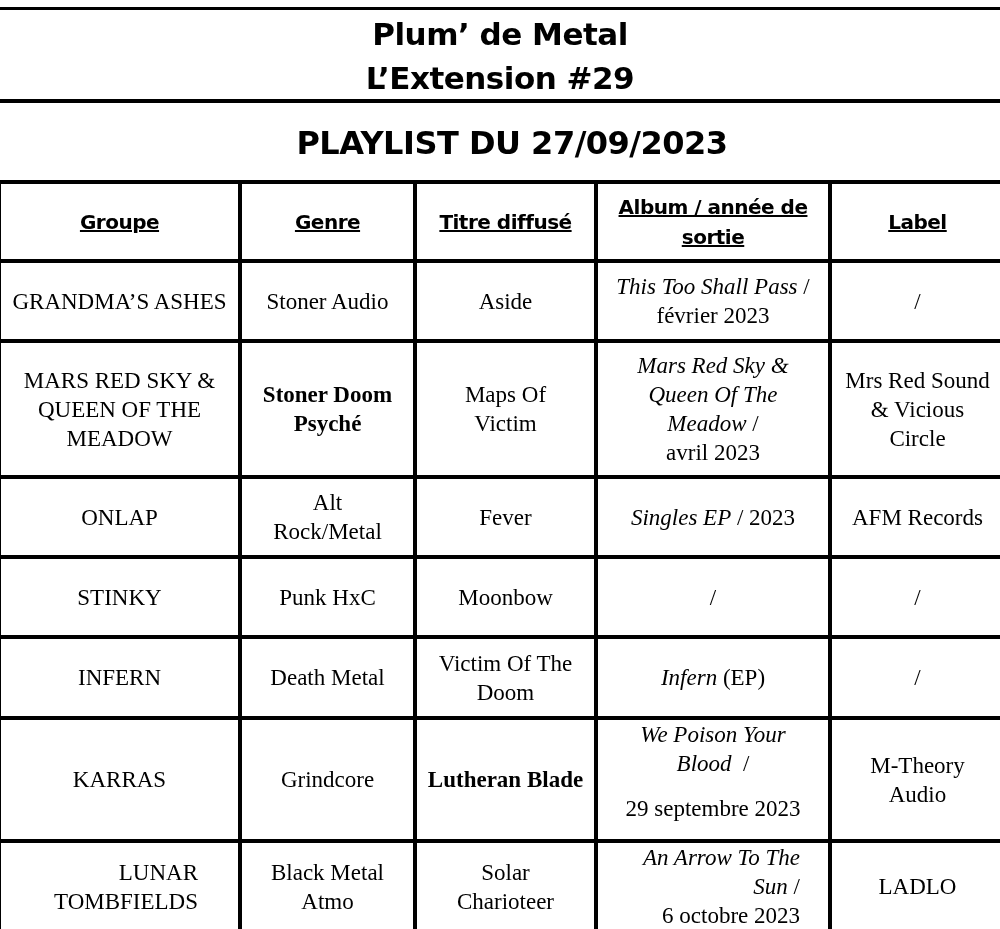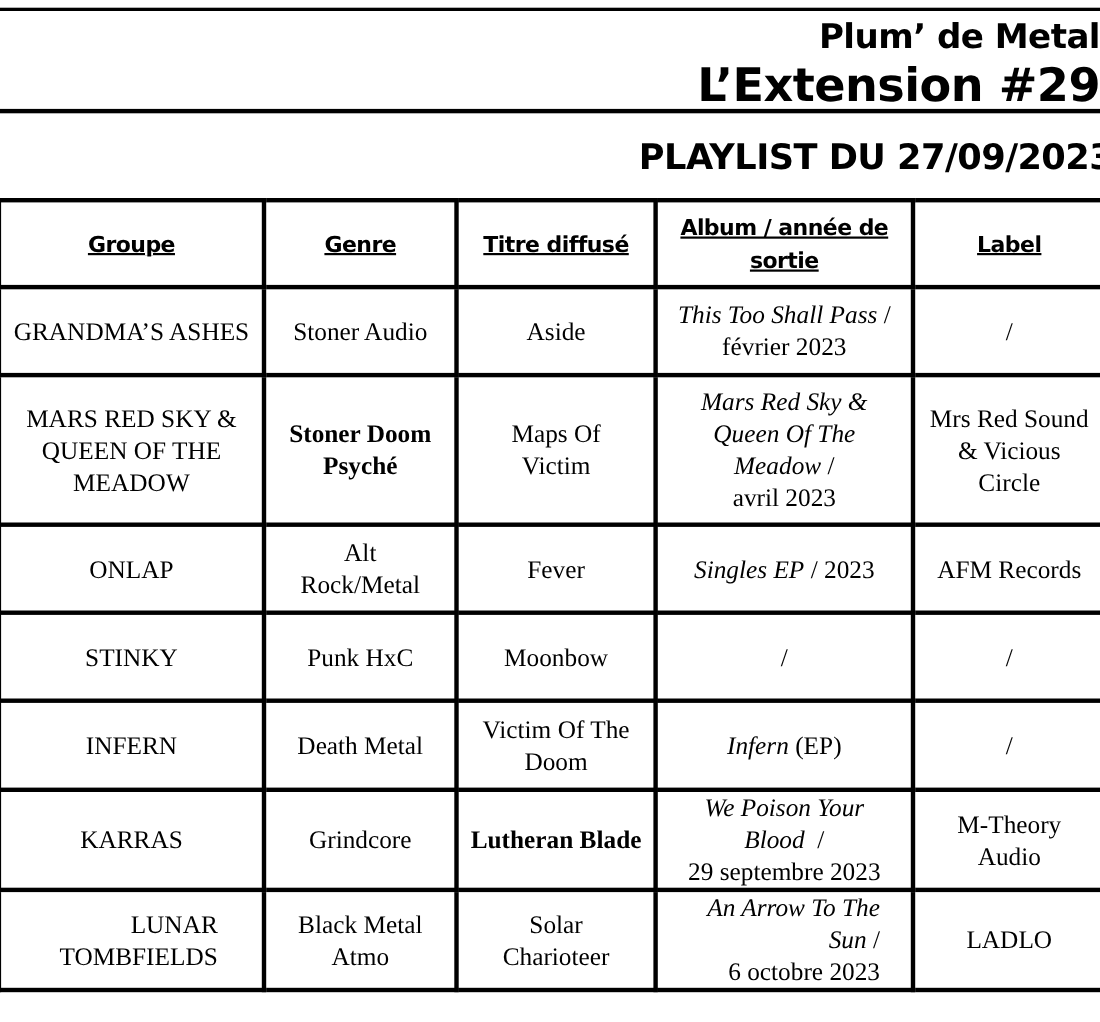--- a/index.html
+++ b/index.html
@@ -1,21 +1,21 @@
 <!DOCTYPE html>
 <html><head>
 <meta charset="utf-8">
 <style>
   html, body { margin: 0; padding: 0; background: #ffffff; }
   body { width: 1000px; height: 929px; position: relative; overflow: hidden; color: #000; }
   .hline { position: absolute; left: 0; width: 1000px; background: #000; }
-  .title-block { position: absolute; left: 0; width: 1000px; text-align: right;
+  .title-block { position: absolute; left: 0; width: 1000px; text-align: center;
     font-family: "DejaVu Sans", sans-serif; font-weight: bold; letter-spacing: -0.5px; }
   .t1 { top: 13px; font-size: 31px; line-height: 42px; }
-  .t2 { top: 57px; font-size: 42px; line-height: 42px; }
+  .t2 { top: 57px; font-size: 31px; line-height: 42px; }
   .t3 { top: 121px; font-size: 32px; line-height: 44px; margin-left: 12px; }
   table.playlist { position: absolute; left: -3px; top: 180px; border-collapse: collapse; table-layout: fixed; width: 1006px; }
   table.playlist td, table.playlist th { border: 4px solid #000; text-align: center; vertical-align: middle; padding: 0 2px;
     font-family: "Liberation Serif", serif; font-weight: normal; font-size: 23px; line-height: 29px; }
   table.playlist th { font-family: "DejaVu Sans", sans-serif; font-weight: bold; font-size: 20px; line-height: 30px; text-decoration: underline; letter-spacing: -0.5px; }
   .it { font-style: italic; }
   .hdr-row { height: 79px; }
   .r1 { height: 80px; } .r2 { height: 136px; } .r3 { height: 80px; } .r4 { height: 80px; }
   .r5 { height: 81px; } .r6 { height: 82px; } .r7 { height: 83px; }
   .line { display: block; }
@@ -83,21 +83,21 @@
     <td>Death Metal</td>
     <td style="padding:0 14px;">Victim Of The Doom</td>
     <td><span class="it">Infern</span><span> </span><span>(EP)</span></td>
     <td>/</td>
   </tr>
 
   <tr class="r6">
     <td>KARRAS</td>
     <td>Grindcore</td>
     <td style="white-space:nowrap;font-weight:bold;">Lutheran Blade</td>
-    <td style="padding:0 26px;"><span class="it">We Poison Your Blood</span><span style="white-space:pre;">  /</span><span class="line" style="white-space:nowrap;margin:0 -20px;">29 septembre 2023</span></td>
+    <td style="padding:0 26px;"><span class="it">We Poison Your Blood</span><span style="white-space:pre;">  /</span><span class="line" style="white-space:nowrap;margin:16px -20px;">29 septembre 2023</span></td>
     <td style="padding:0 20px;">M-Theory Audio</td>
   </tr>
 
   <tr class="r7">
     <td style="padding:0 40px;text-align:right;">LUNAR TOMBFIELDS</td>
     <td style="padding:0 18px;">Black Metal Atmo</td>
     <td style="padding:0 30px;">Solar Charioteer</td>
     <td style="padding:0 28px;text-align:right;"><span class="it">An Arrow To The Sun</span><span> /</span><span class="line">6 octobre 2023</span></td>
     <td>LADLO</td>
   </tr>

